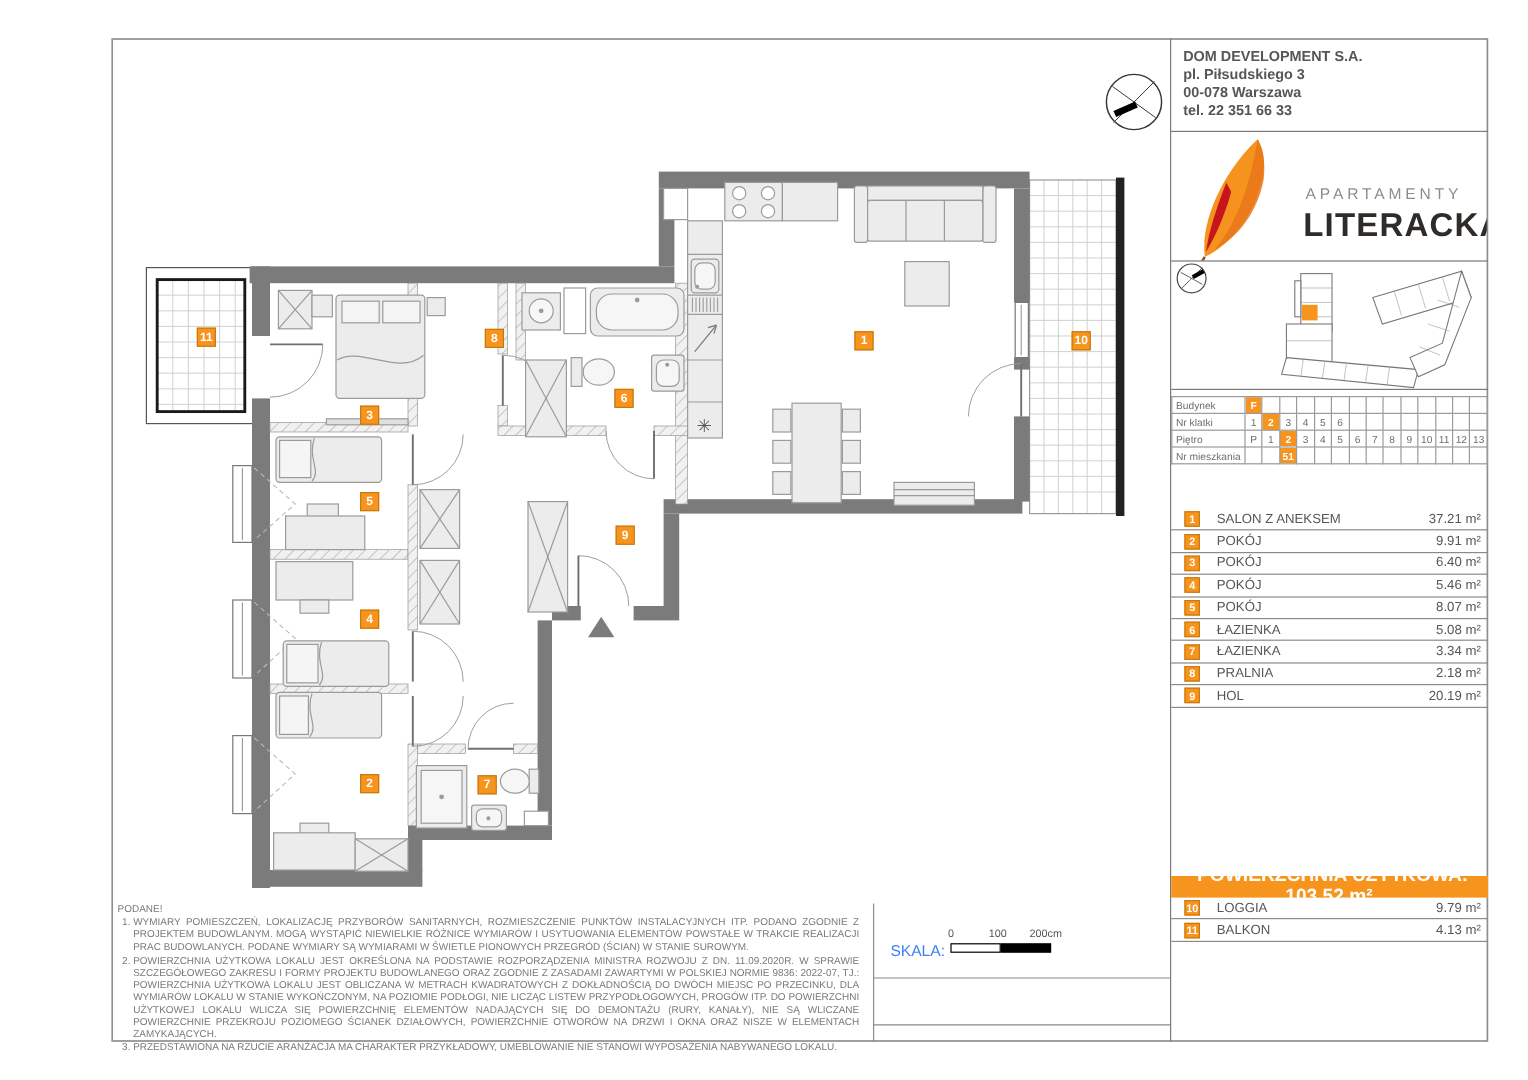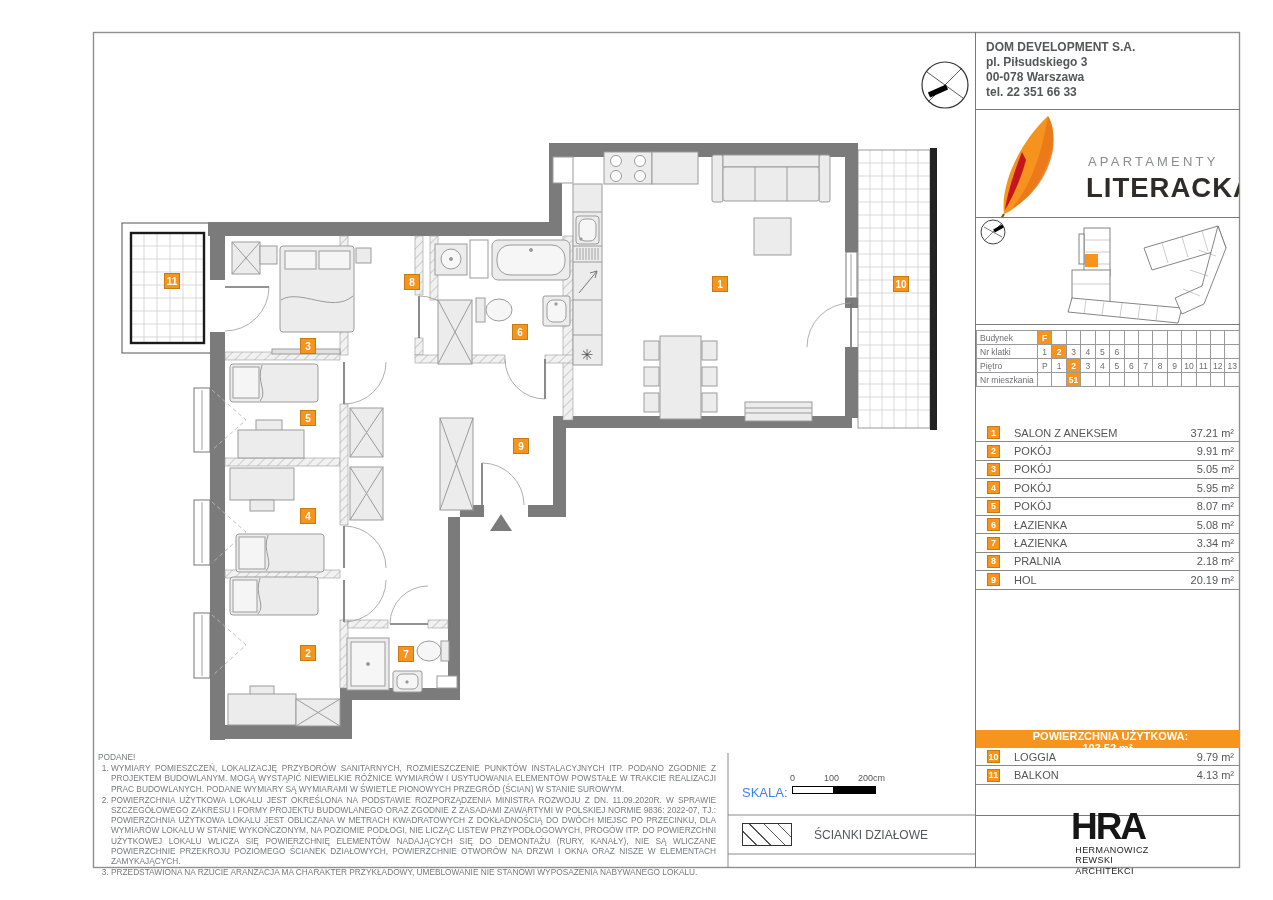--- a/index.html
+++ b/index.html
@@ -28,21 +28,21 @@
   table.loc td.hl{background:#F7941D;color:#fff;font-weight:bold;}
   .orangebar{background:#F7941D;color:#fff;font-weight:bold;display:flex;align-items:center;}
   #tb-rooms-header{top:372px;height:20px;font-size:13px;padding-left:5px;}
   #tb-rooms{top:392px;}
   .trow{height:17.4px;border-bottom:1px solid #8a8a8a;display:flex;align-items:center;font-size:11px;color:#55565a;}
   .trow .tno{width:13px;height:13px;background:#F7941D;border:1px solid #c87a10;color:#fff;
              font-size:9px;font-weight:bold;display:flex;align-items:center;justify-content:center;
              margin-left:11px;box-sizing:border-box;}
   .trow .tname{margin-left:14px;flex:1;}
   .trow .tarea{margin-right:6px;}
-  #tb-areabar{top:698px;height:18px;font-size:11px;padding-left:5px;justify-content:space-between;}
+  #tb-areabar{top:698px;height:18px;font-size:16px;padding-left:5px;justify-content:center;}
   #tb-areabar .aval{margin-right:6px;font-weight:bold;}
   #tb-outdoor{top:716px;}
   #tb-hra{top:783px;height:53px;border-top:1px solid #7a7a7a;display:flex;align-items:center;justify-content:center;}
   .hra-big{font-size:37px;font-weight:bold;letter-spacing:-2px;color:#161616;line-height:37px;}
   .hra-lines{margin-left:8px;font-size:9px;letter-spacing:.4px;color:#222;line-height:10.5px;}
   
   #notes{position:absolute;left:98px;top:752px;width:618px;font-size:8.3px;color:#77797c;line-height:10.2px;}
   #notes .ntitle{margin-bottom:1px;}
   #notes ol{margin:0;padding-left:13px;}
   #notes li{margin-bottom:1px;text-align:justify;}
@@ -547,26 +547,26 @@
           <span class="tarea">37.21 m²</span>
         </div>
       <div class="trow">
           <span class="tno">2</span>
           <span class="tname">POKÓJ</span>
           <span class="tarea">9.91 m²</span>
         </div>
       <div class="trow">
           <span class="tno">3</span>
           <span class="tname">POKÓJ</span>
-          <span class="tarea">5.05 m²</span>
+          <span class="tarea">6.40 m²</span>
         </div>
       <div class="trow">
           <span class="tno">4</span>
           <span class="tname">POKÓJ</span>
-          <span class="tarea">5.95 m²</span>
+          <span class="tarea">5.46 m²</span>
         </div>
       <div class="trow">
           <span class="tno">5</span>
           <span class="tname">POKÓJ</span>
           <span class="tarea">8.07 m²</span>
         </div>
       <div class="trow">
           <span class="tno">6</span>
           <span class="tname">ŁAZIENKA</span>
           <span class="tarea">5.08 m²</span>
@@ -599,45 +599,33 @@
           <span class="tname">LOGGIA</span>
           <span class="tarea">9.79 m²</span>
         </div>
       <div class="trow">
           <span class="tno">11</span>
           <span class="tname">BALKON</span>
           <span class="tarea">4.13 m²</span>
         </div>
     </div>
 
-    <div class="tb-sect" id="tb-hra">
-      <span class="hra-big">HRA</span>
-      <span class="hra-lines">
-        <div>HERMANOWICZ</div>
-        <div>REWSKI</div>
-        <div>ARCHITEKCI</div>
-      </span>
-    </div>
   </div>
 
   <div id="notes">
     <div class="ntitle">PODANE!</div>
     <ol>
       <li>WYMIARY POMIESZCZEŃ, LOKALIZACJĘ PRZYBORÓW SANITARNYCH, ROZMIESZCZENIE PUNKTÓW INSTALACYJNYCH ITP. PODANO ZGODNIE Z PROJEKTEM BUDOWLANYM. MOGĄ WYSTĄPIĆ NIEWIELKIE RÓŻNICE WYMIARÓW I USYTUOWANIA ELEMENTÓW POWSTAŁE W TRAKCIE REALIZACJI PRAC BUDOWLANYCH. PODANE WYMIARY SĄ WYMIARAMI W ŚWIETLE PIONOWYCH PRZEGRÓD (ŚCIAN) W STANIE SUROWYM.</li>
       <li>POWIERZCHNIA UŻYTKOWA LOKALU JEST OKREŚLONA NA PODSTAWIE ROZPORZĄDZENIA MINISTRA ROZWOJU Z DN. 11.09.2020R. W SPRAWIE SZCZEGÓŁOWEGO ZAKRESU I FORMY PROJEKTU BUDOWLANEGO ORAZ ZGODNIE Z ZASADAMI ZAWARTYMI W POLSKIEJ NORMIE 9836: 2022-07, TJ.: POWIERZCHNIA UŻYTKOWA LOKALU JEST OBLICZANA W METRACH KWADRATOWYCH Z DOKŁADNOŚCIĄ DO DWÓCH MIEJSC PO PRZECINKU, DLA WYMIARÓW LOKALU W STANIE WYKOŃCZONYM, NA POZIOMIE PODŁOGI, NIE LICZĄC LISTEW PRZYPODŁOGOWYCH, PROGÓW ITP. DO POWIERZCHNI UŻYTKOWEJ LOKALU WLICZA SIĘ POWIERZCHNIĘ ELEMENTÓW NADAJĄCYCH SIĘ DO DEMONTAŻU (RURY, KANAŁY), NIE SĄ WLICZANE POWIERZCHNIE PRZEKROJU POZIOMEGO ŚCIANEK DZIAŁOWYCH, POWIERZCHNIE OTWORÓW NA DRZWI I OKNA ORAZ NISZE W ELEMENTACH ZAMYKAJĄCYCH.</li>
       <li>PRZEDSTAWIONA NA RZUCIE ARANŻACJA MA CHARAKTER PRZYKŁADOWY, UMEBLOWANIE NIE STANOWI WYPOSAŻENIA NABYWANEGO LOKALU.</li>
     </ol>
   </div>
 
   <div id="scalebox">
     <span class="scale-label">SKALA:</span>
     <span class="scale-tick" style="left:62px">0</span>
     <span class="scale-tick" style="left:96px">100</span>
     <span class="scale-tick" style="left:130px">200cm</span>
     <span class="scale-seg" style="left:64px;width:42px;background:#fff;border:1px solid #000"></span>
     <span class="scale-seg" style="left:106px;width:42px;background:#000"></span>
-    <div id="legendrow">
-      <span class="hatchbox"></span>
-      <span class="legend-label">ŚCIANKI DZIAŁOWE</span>
-    </div>
   </div>
 
 </div>
 
 </body></html>

